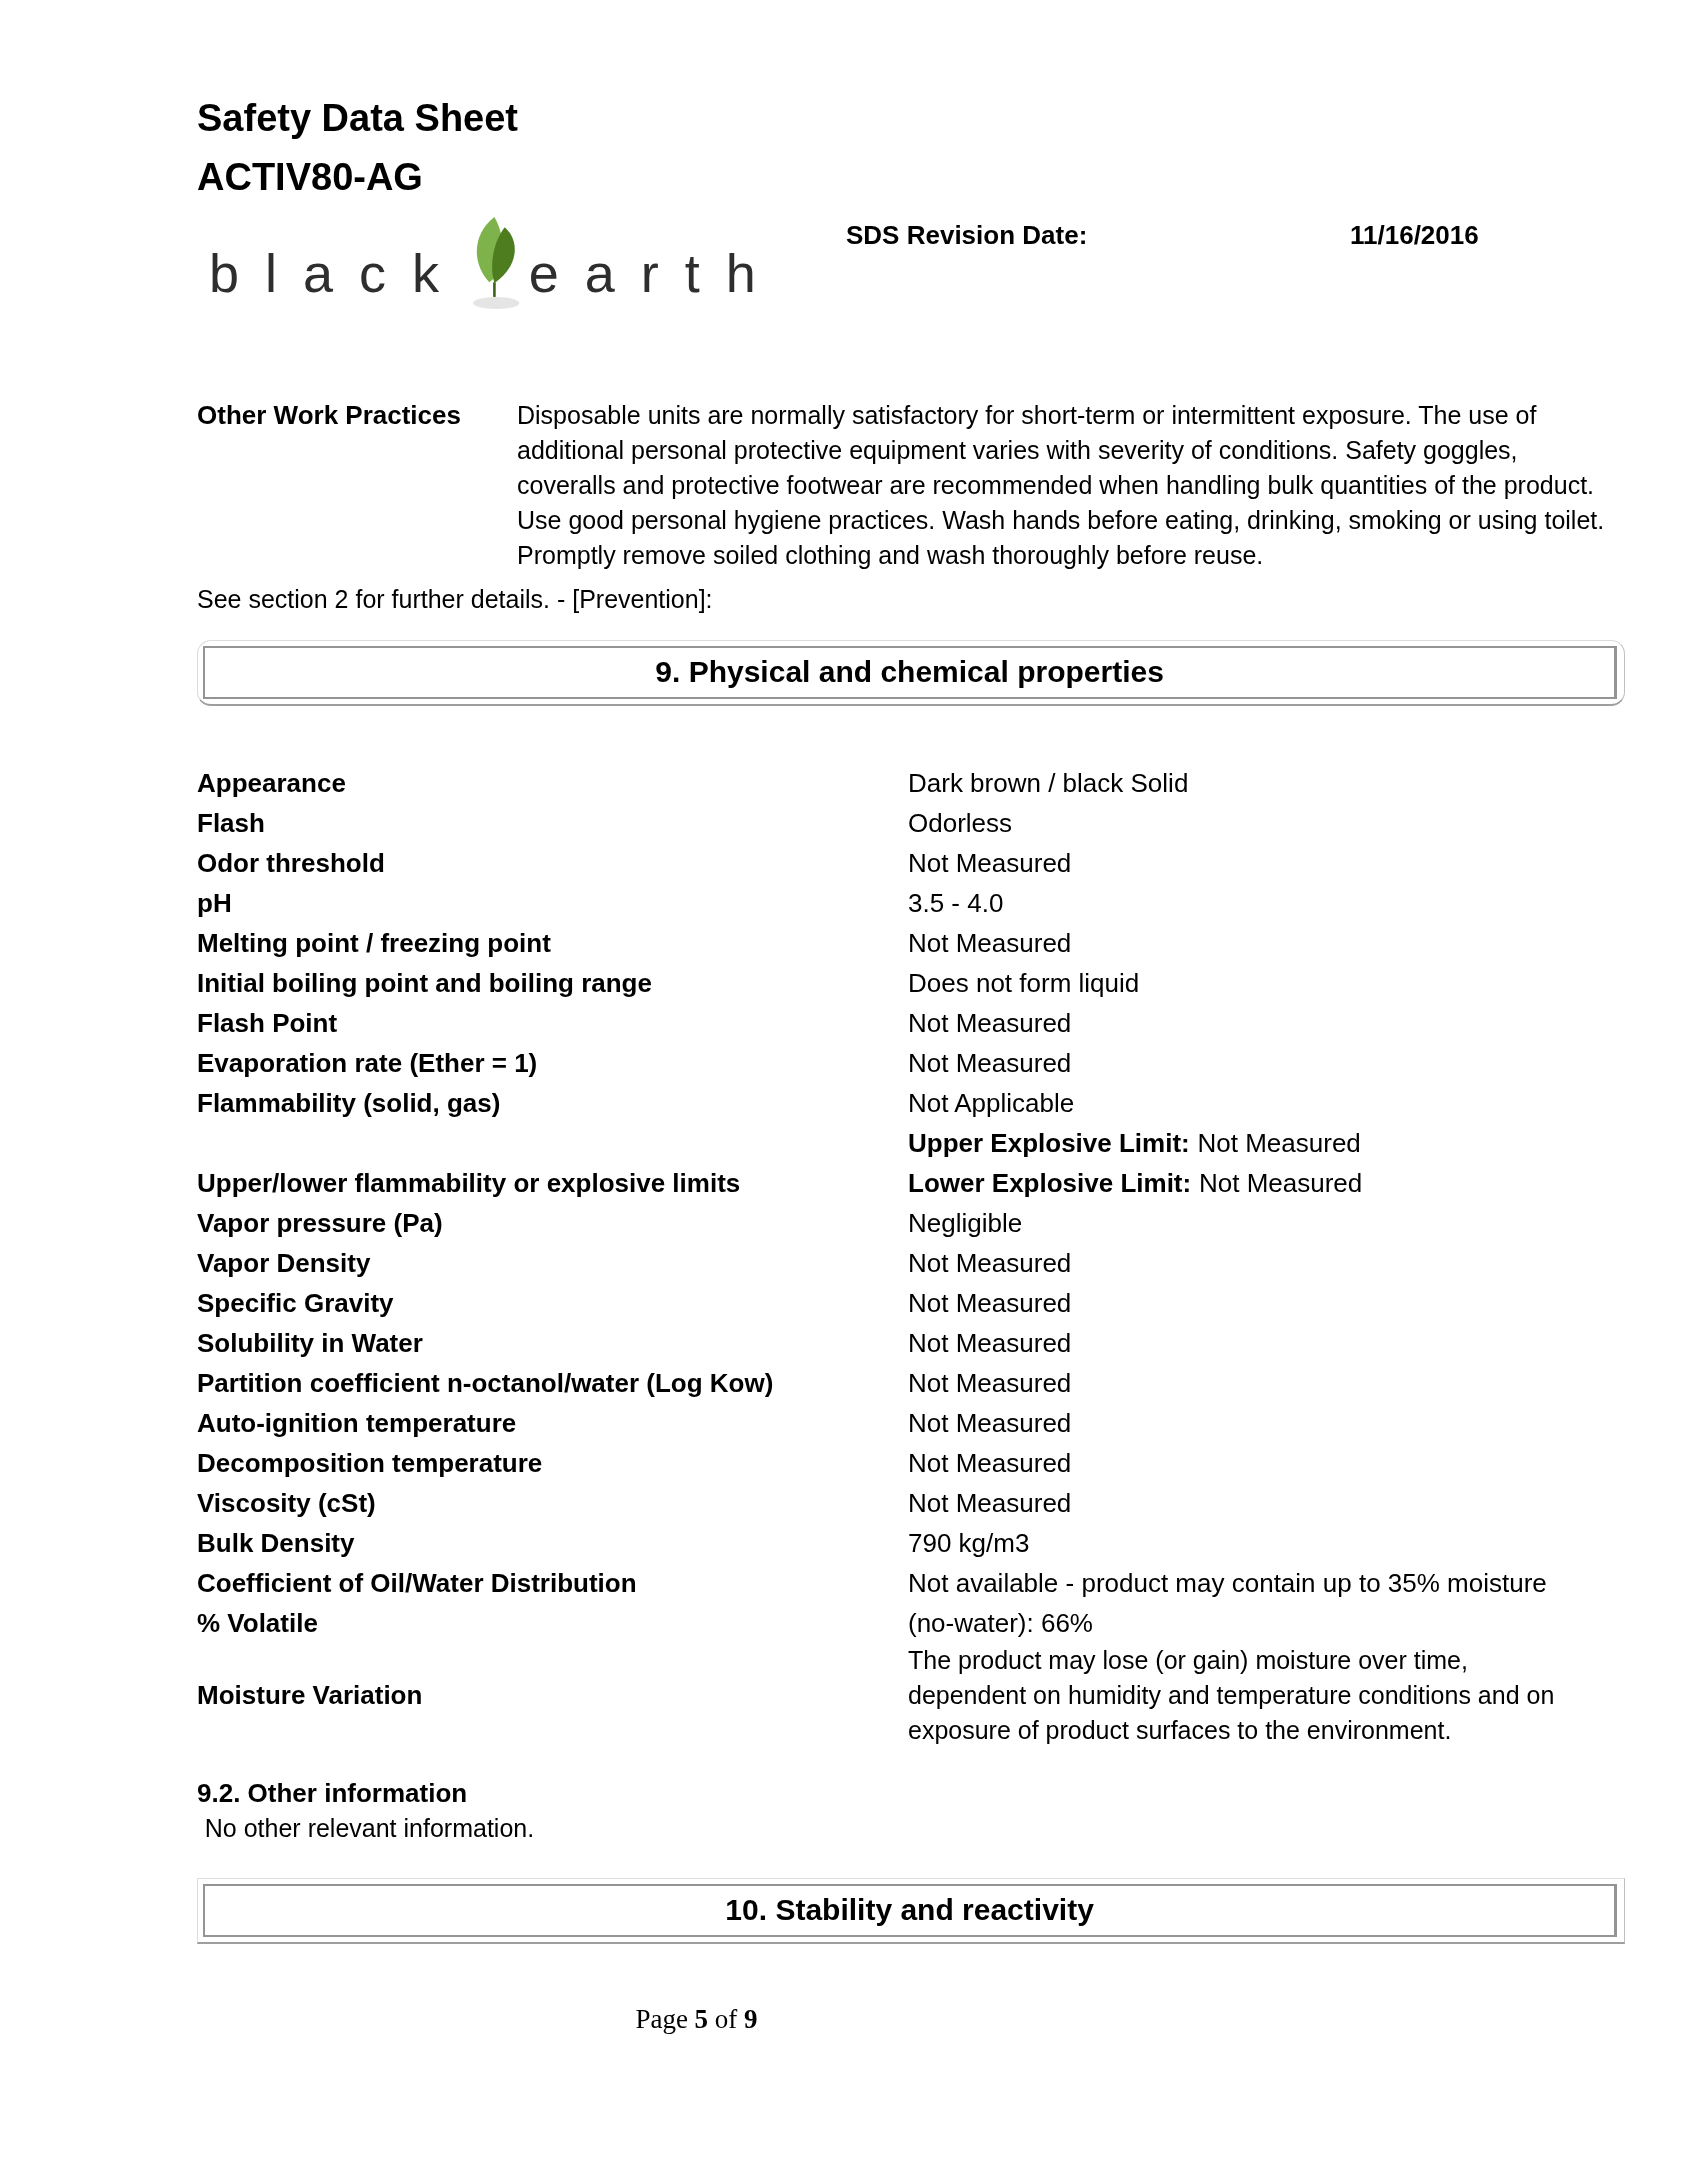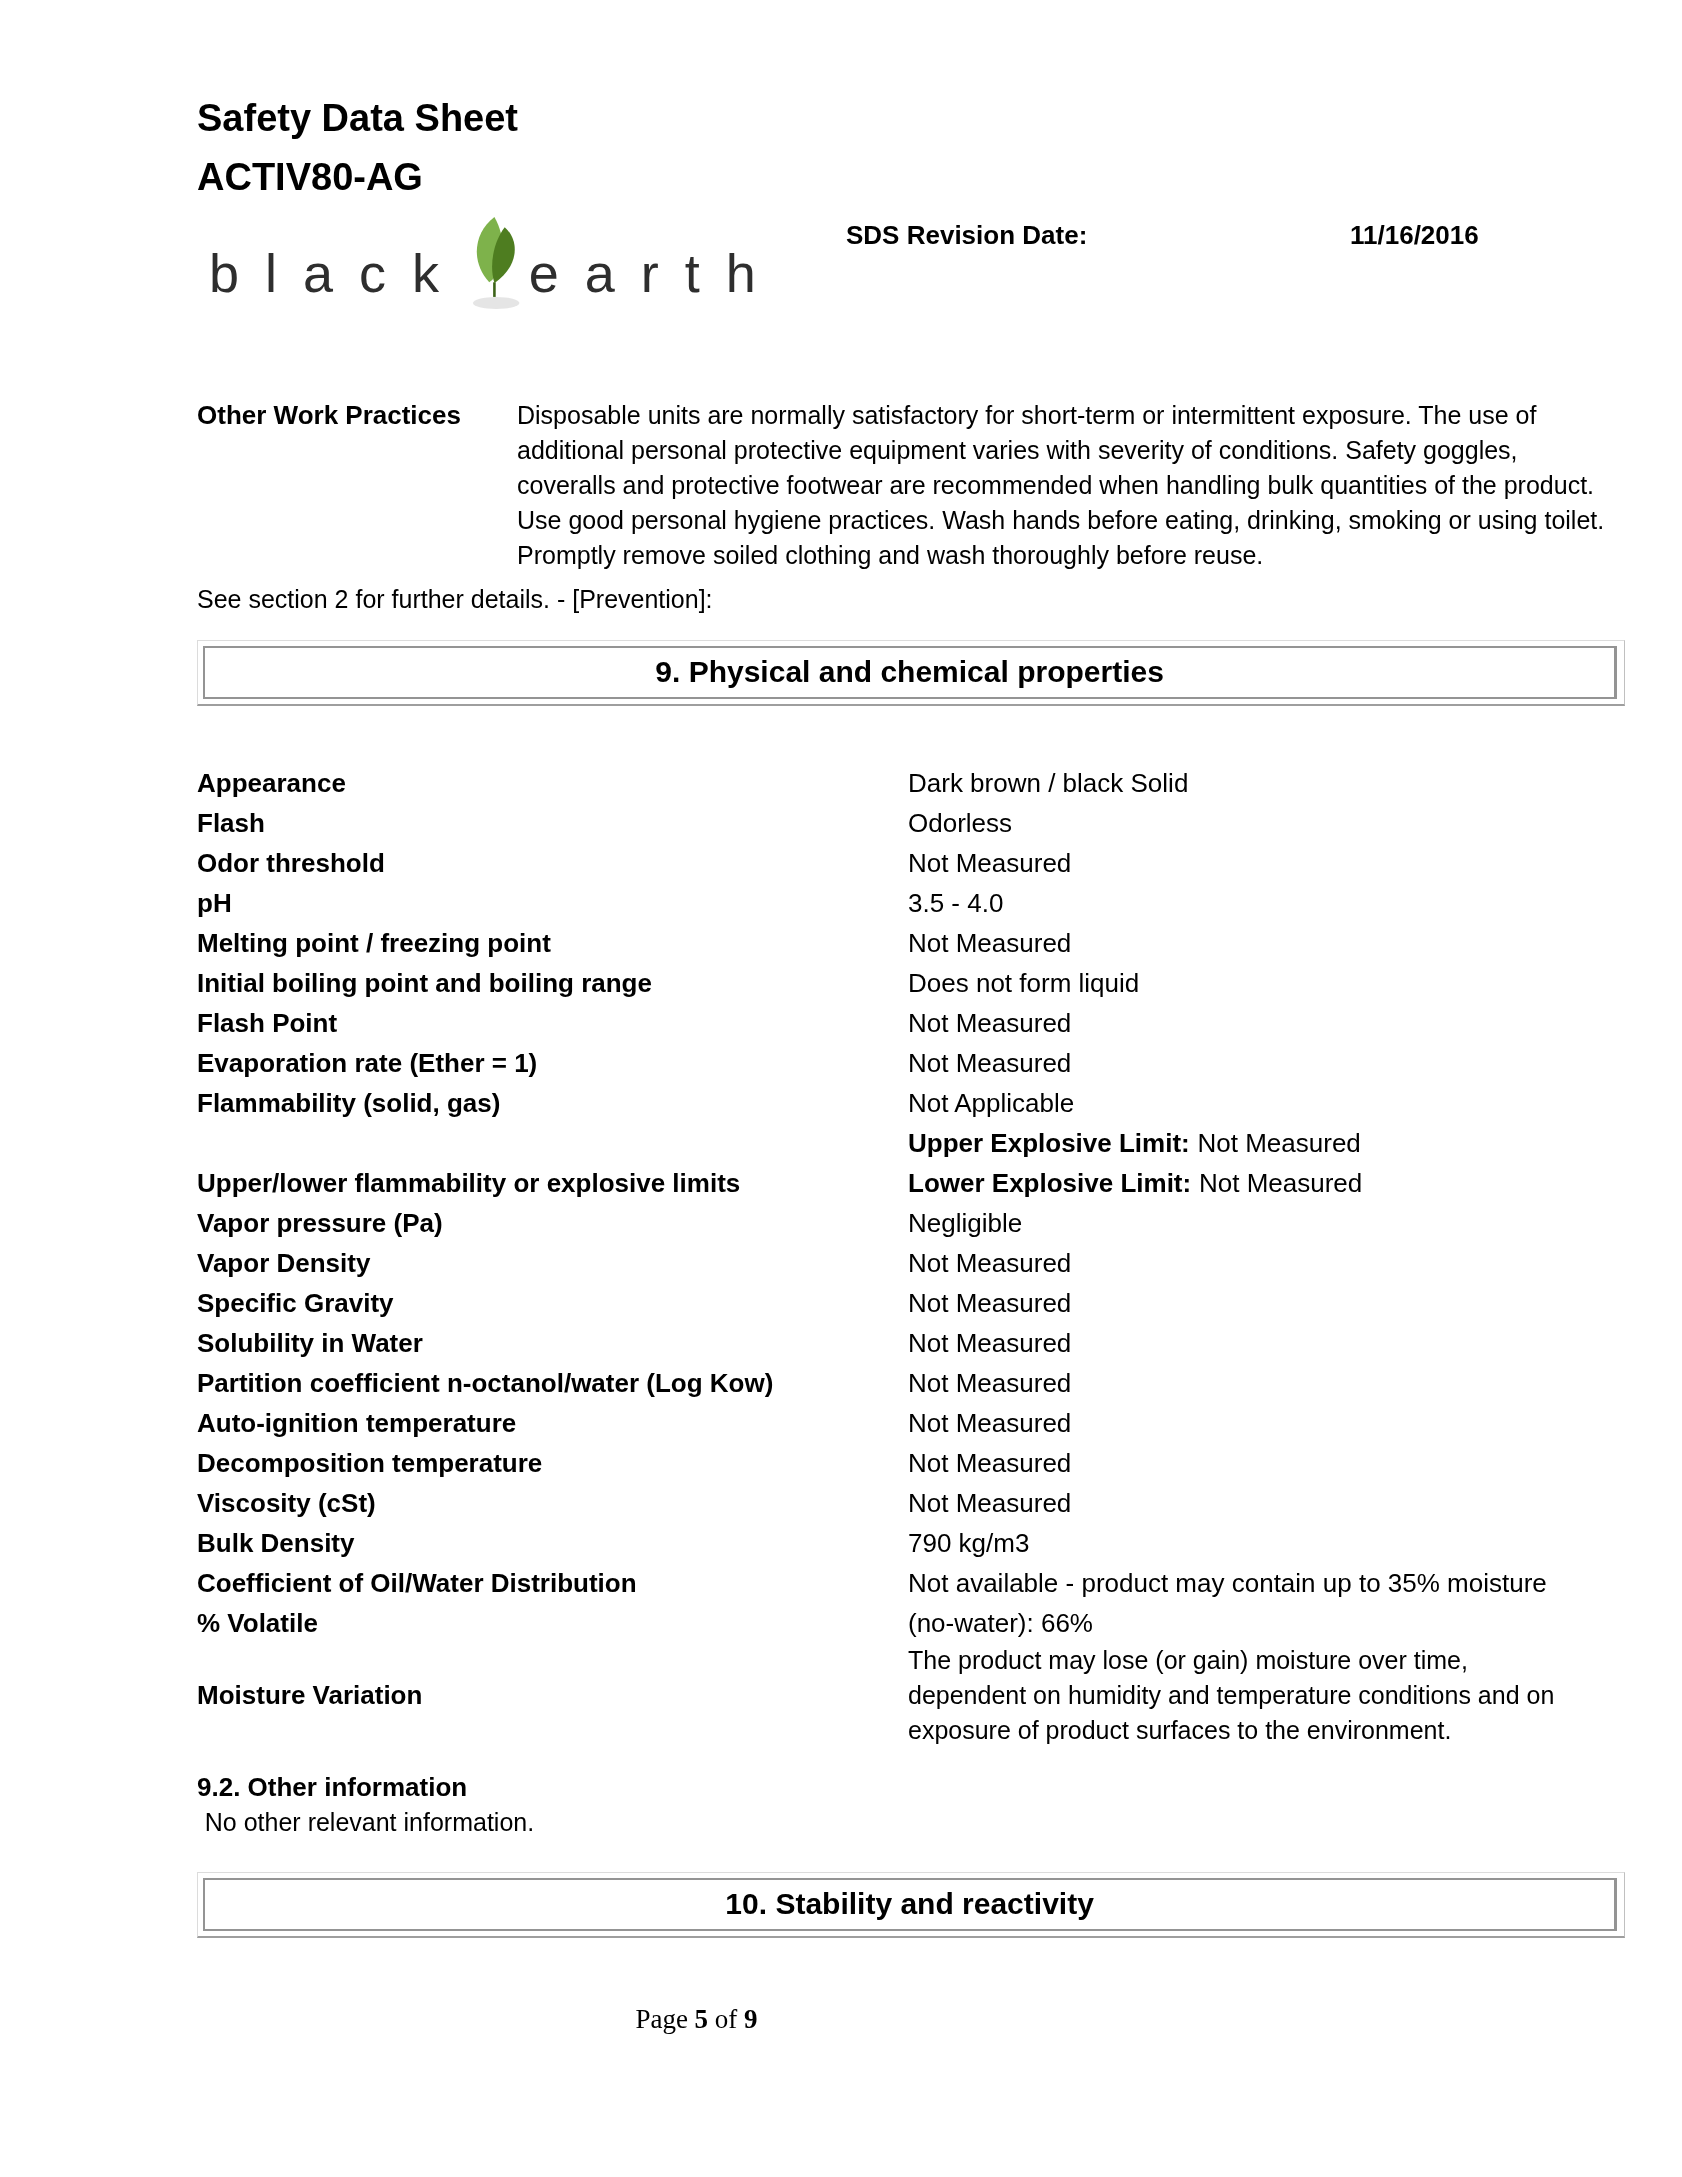--- a/index.html
+++ b/index.html
@@ -93,21 +93,21 @@
   }
   .sec-box-inner {
     border: 2.6px solid #949494;
     border-right-width: 3.5px;
     text-align: center;
     font-size: 30px;
     font-weight: 700;
     line-height: 35px;
     padding: 6px 0 7.8px 0;
   }
-  .sec-box.nine { margin-top: 23px; }
+  .sec-box.nine { margin-top: 23px; border-radius: 14px; }
   .sec-box.ten  { margin-top: 32px; }
 
   
   .props { margin-top: 57px; }
   .prop-row { display: flex; line-height: 40px; font-size: 26px; }
   .prop-label { width: 711px; flex: 0 0 711px; font-weight: 700; }
   .prop-value { flex: 1 1 auto; }
   .v-bold { font-weight: 700; }
   .v-bold:not(:empty) { margin-right: 7.8px; }
 
@@ -120,21 +120,21 @@
     align-self: center;
     line-height: 35px;
   }
   .moisture-text {
     width: 664px;
     font-size: 25px;
     line-height: 35px;
   }
 
   .subsec-heading {
-    margin-top: 22px;
+    margin-top: 28px;
     font-size: 26px;
     font-weight: 700;
     line-height: 35px;
   }
   .other-info {
     padding-left: 7.8px;
     font-size: 25px;
     line-height: 35px;
   }
 

